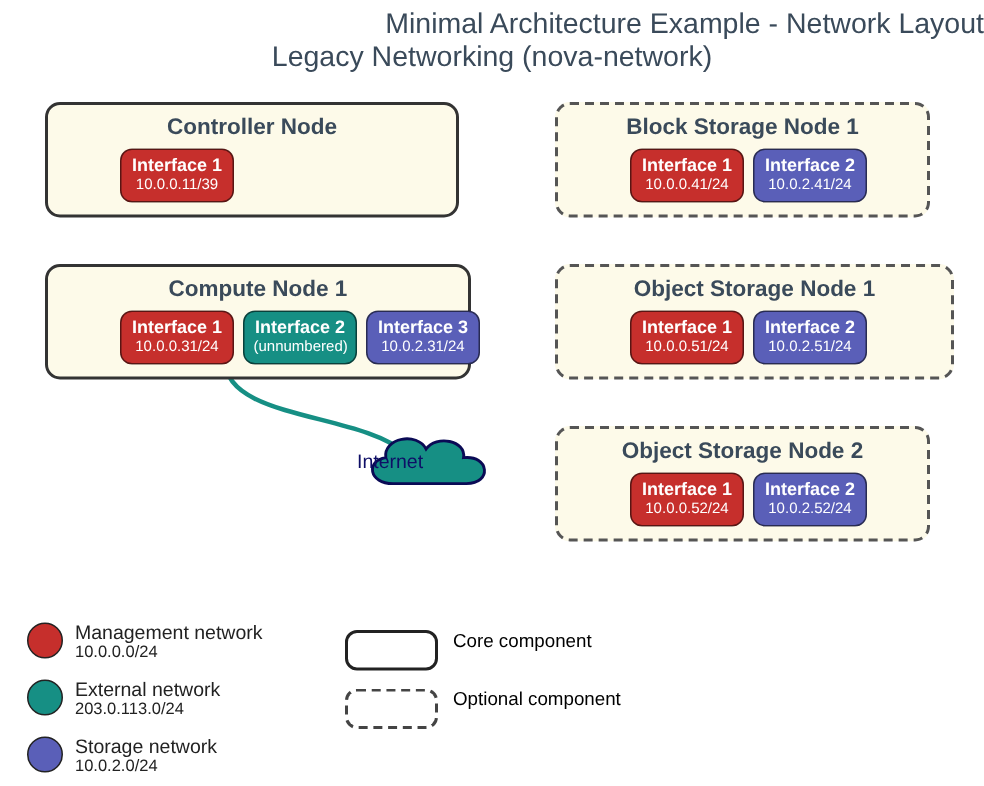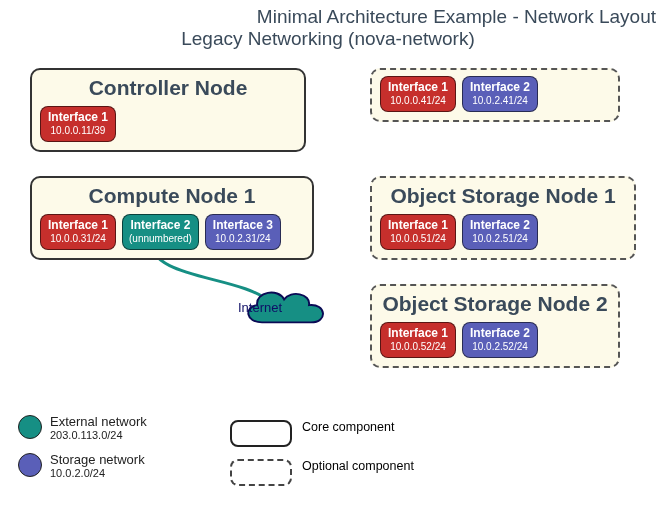--- a/index.html
+++ b/index.html
@@ -7,22 +7,22 @@
   .title { text-align: center; font-size: 19px; color: #3a4a5a; font-weight: 400; }
   .title-line1 { padding-top: 6px; text-align: right; }
   .node {
     position: absolute;
     background: #fdfae9;
     border-radius: 10px;
     padding: 6px 8px 8px 8px;
   }
   .node.core { border: 2px solid #333; }
   .node.optional { border: 2px dashed #555; }
-  .node-title { text-align: center; color: #3a4a5a; font-size: 21px; font-weight: 600; margin-bottom: 6px; }
-  .ifaces { display: flex; gap: 6px; }
+  .node-title { text-align: center; color: #3a4a5a; font-size: 15px; font-weight: 600; margin-bottom: 6px; }
+  .ifaces { display: flex; gap: 6px; margin-left: 40px; }
   .iface {
     border-radius: 8px;
     color: #fff;
     font-size: 11px;
     text-align: center;
     padding: 4px 6px 5px 6px;
     min-width: 76px;
     line-height: 1.15;
     border: 1.5px solid rgba(0,0,0,.55);
   }
@@ -87,20 +87,21 @@
       <div class="iaddr">(unnumbered)</div>
     </div>
     <div class="iface stor">
       <div class="iname">Interface 3</div>
       <div class="iaddr">10.0.2.31/24</div>
     </div>
   </div>
 </div>
 
 <div class="node optional" style="left:370px; top:68px; width:250px;">
+  <div class="node-title">Block Storage Node 1</div>
   <div class="ifaces">
     <div class="iface mgmt">
       <div class="iname">Interface 1</div>
       <div class="iaddr">10.0.0.41/24</div>
     </div>
     <div class="iface stor">
       <div class="iname">Interface 2</div>
       <div class="iaddr">10.0.2.41/24</div>
     </div>
   </div>
@@ -136,20 +137,27 @@
 
 <div class="cloud" style="left:238px; top:284px;">
   <svg viewBox="0 0 100 48">
     <path d="M25 40 C8 40 6 24 20 22 C18 8 42 4 48 16 C55 6 76 10 74 22 C92 20 94 40 76 40 Z" fill="#168f84" stroke="#0a0a55" stroke-width="2"></path>
   </svg>
   <span>Internet</span>
 </div>
 
 <div class="legend">
   <div class="legend-row">
+    <div class="swatch" style="background:#c62f2c"></div>
+    <div class="ltext">
+      <div class="lname">Management network</div>
+      <div class="laddr">10.0.0.0/24</div>
+    </div>
+  </div>
+  <div class="legend-row">
     <div class="swatch" style="background:#168f84"></div>
     <div class="ltext">
       <div class="lname">External network</div>
       <div class="laddr">203.0.113.0/24</div>
     </div>
   </div>
   <div class="legend-row">
     <div class="swatch" style="background:#5a5fb8"></div>
     <div class="ltext">
       <div class="lname">Storage network</div>

